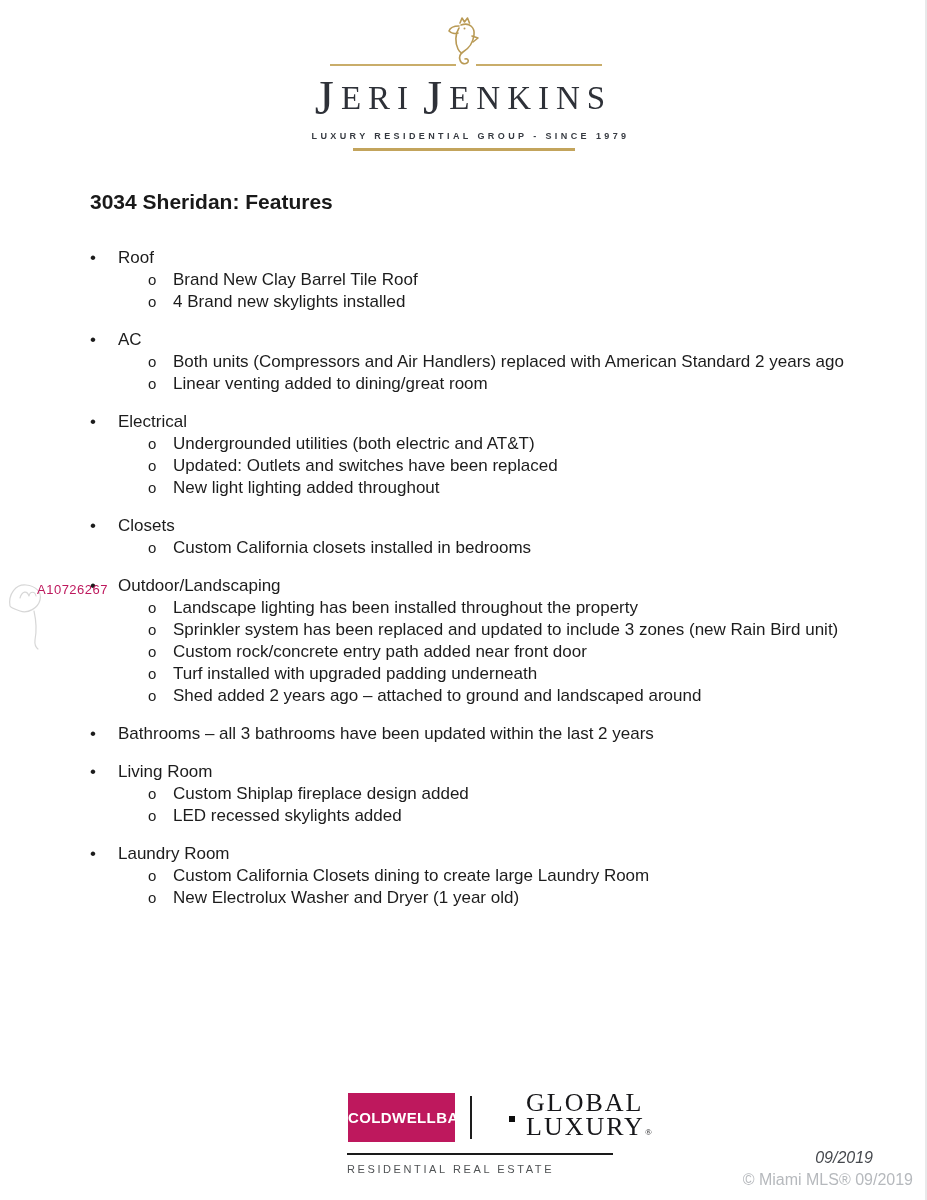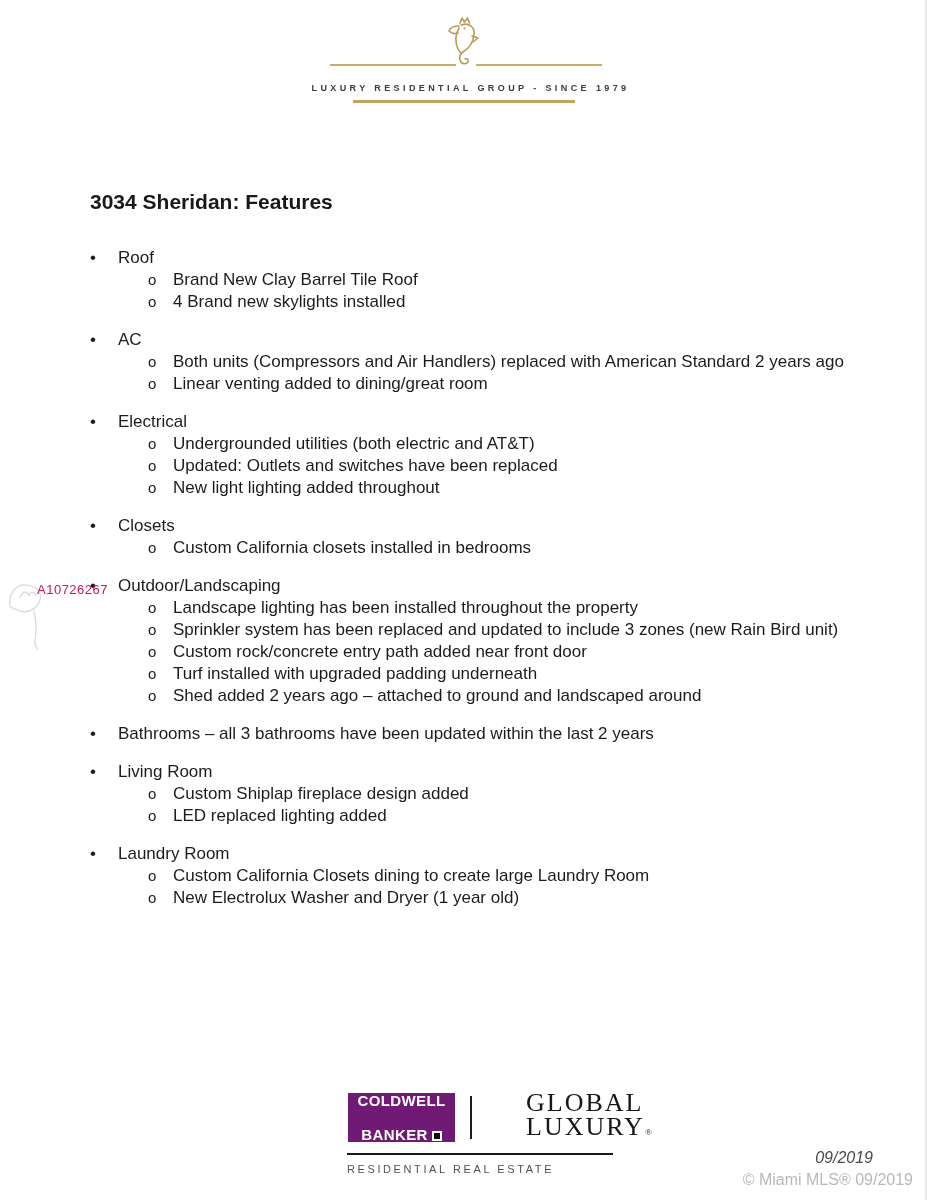--- a/index.html
+++ b/index.html
@@ -44,22 +44,22 @@
 
   
   .watermark { position:absolute; left:4px; top:566px; width:180px; height:90px; }
   .wm-sketch { position:absolute; left:0; top:6px; }
   .wm-text { position:absolute; left:33px; top:16px; font-size:13px; color:#be185d; letter-spacing:0.5px; }
 
   
   .footer { position:absolute; left:0; top:1090px; width:100%; height:100px; }
   .cb-box {
     position:absolute; left:348px; top:3px; width:107px; height:49px;
-    background:#701a75; color:#ffffff; display:flex; flex-direction:column;
-    align-items:center; justify-content:space-between; font-weight:bold;
+    background:#be185d; color:#ffffff; display:flex; flex-direction:row;
+    align-items:center; justify-content:flex-start; font-weight:bold;
   }
   .cb-line { font-size:15px; line-height:15.5px; letter-spacing:0.4px; white-space:nowrap; }
   .cb-monogram {
     display:inline-block; width:10px; height:10px; background:#ffffff;
     margin-left:4px; vertical-align:-1px; position:relative;
   }
   .cb-monogram::after {
     content:""; position:absolute; left:2px; top:2px; width:6px; height:6px; background:#0d0d0d;
   }
   .footer-divider { position:absolute; left:470px; top:6px; width:2px; height:43px; background:#1d1d1d; }
@@ -88,20 +88,21 @@
         <path d="M14 7 l2 -5 l2.5 4 l3 -4 l2 5"></path>
         <path d="M13 10 C8 10 4 12 3 15 C5 17 9 18 12 17"></path>
         <path d="M15 9 C24 6 29 12 28 19 C27 27 22 33 17 36 C14 38 13 41 14 44 C15 48 20 49 22 46 C23 44 21 42 19 43"></path>
         <path d="M13 12 C9 18 9 27 12 33 C13 35 14 36 15 36.5"></path>
         <circle cx="18.5" cy="12.5" r="1" fill="#b99a55" stroke="none"></circle>
         <path d="M26 20 l6 2 l-5 4"></path>
       </svg>
     </span>
     <span class="gold-line right"></span>
   </div>
+  <div class="brand-name"><span class="bigJ">J</span><span class="caps">ERI</span><span class="gap"></span><span class="bigJ">J</span><span class="caps">ENKINS</span></div>
   <div class="brand-tagline">LUXURY RESIDENTIAL GROUP - SINCE 1979</div>
   <div class="brand-underline"></div>
 </div>
 
 <div class="doc-title">3034 Sheridan: Features</div>
 
 <div class="features">
   <div class="section">
     <div class="section-header">
       <span class="bullet">•</span>
@@ -221,21 +222,21 @@
       <span class="section-title">Living Room</span>
     </div>
     <div class="section-items">
   <div class="item">
     <span class="sub-bullet">o</span>
     <span class="item-text">Custom Shiplap fireplace design added</span>
   </div>
 
   <div class="item">
     <span class="sub-bullet">o</span>
-    <span class="item-text">LED replaced lighting added</span>
+    <span class="item-text">LED recessed skylights added</span>
   </div>
 </div>
   </div>
 
   <div class="section">
     <div class="section-header">
       <span class="bullet">•</span>
       <span class="section-title">Laundry Room</span>
     </div>
     <div class="section-items">

